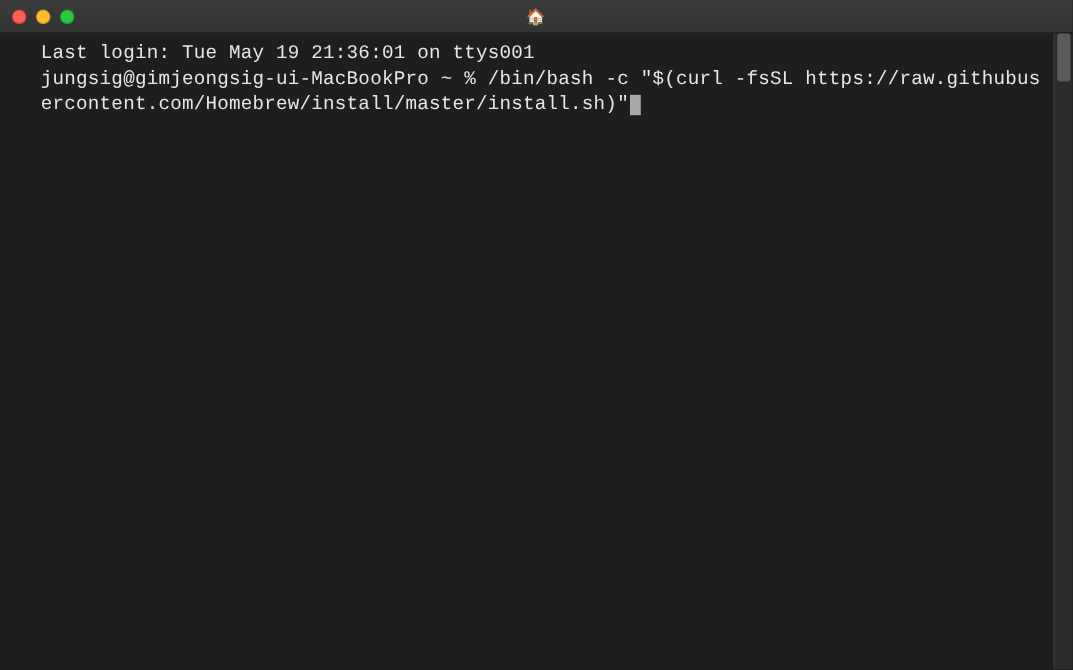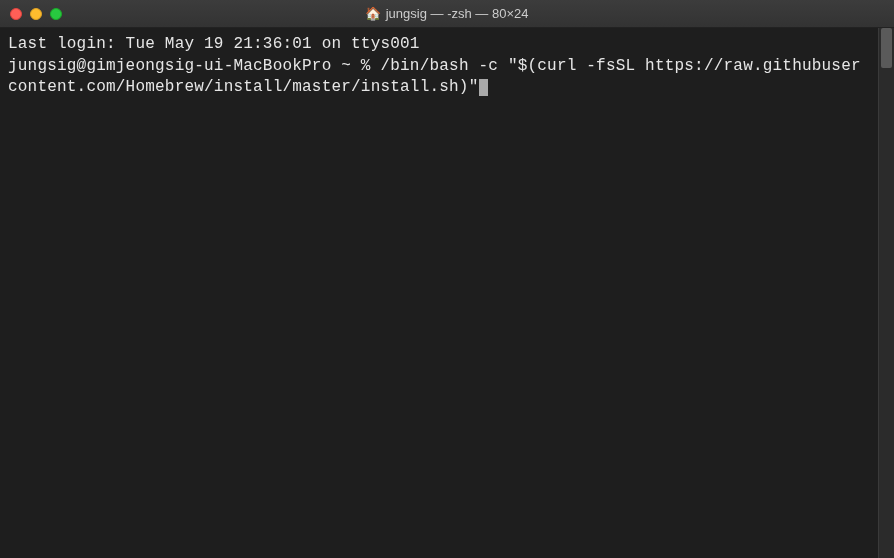--- a/index.html
+++ b/index.html
@@ -54,20 +54,21 @@
       pointer-events: none;
     }
     .home-icon {
       font-size: 13px;
       line-height: 1;
     }
     .content-wrap {
       flex: 1;
       display: flex;
       background: #1e1e1e;
+      padding-left: 26px;
     }
     .terminal-body {
       flex: 1;
       padding: 6px 8px;
       color: #e6e6e6;
       font-size: 16px;
       line-height: 1.35;
       white-space: pre-wrap;
       word-break: break-all;
       letter-spacing: 0.2px;
@@ -100,21 +101,20 @@
 <body>
 
 <div class="titlebar">
   <div class="traffic-lights">
     <div class="traffic-light tl-close"></div>
     <div class="traffic-light tl-min"></div>
     <div class="traffic-light tl-max"></div>
   </div>
   <div class="title-center">
     <span class="home-icon">🏠</span>
-    <span>jungsig — -zsh — 80×24</span>
   </div>
 </div>
 
 <div class="content-wrap">
   <div class="terminal-body"><span>Last login: Tue May 19 21:36:01 on ttys001</span>
 <span>jungsig@gimjeongsig-ui-MacBookPro ~ % </span><span>/bin/bash -c "$(curl -fsSL https://raw.githubusercontent.com/Homebrew/install/master/install.sh)"</span><span class="cursor-block"></span></div>
   <div class="scrollbar-track">
     <div class="scrollbar-thumb"></div>
   </div>
 </div>

